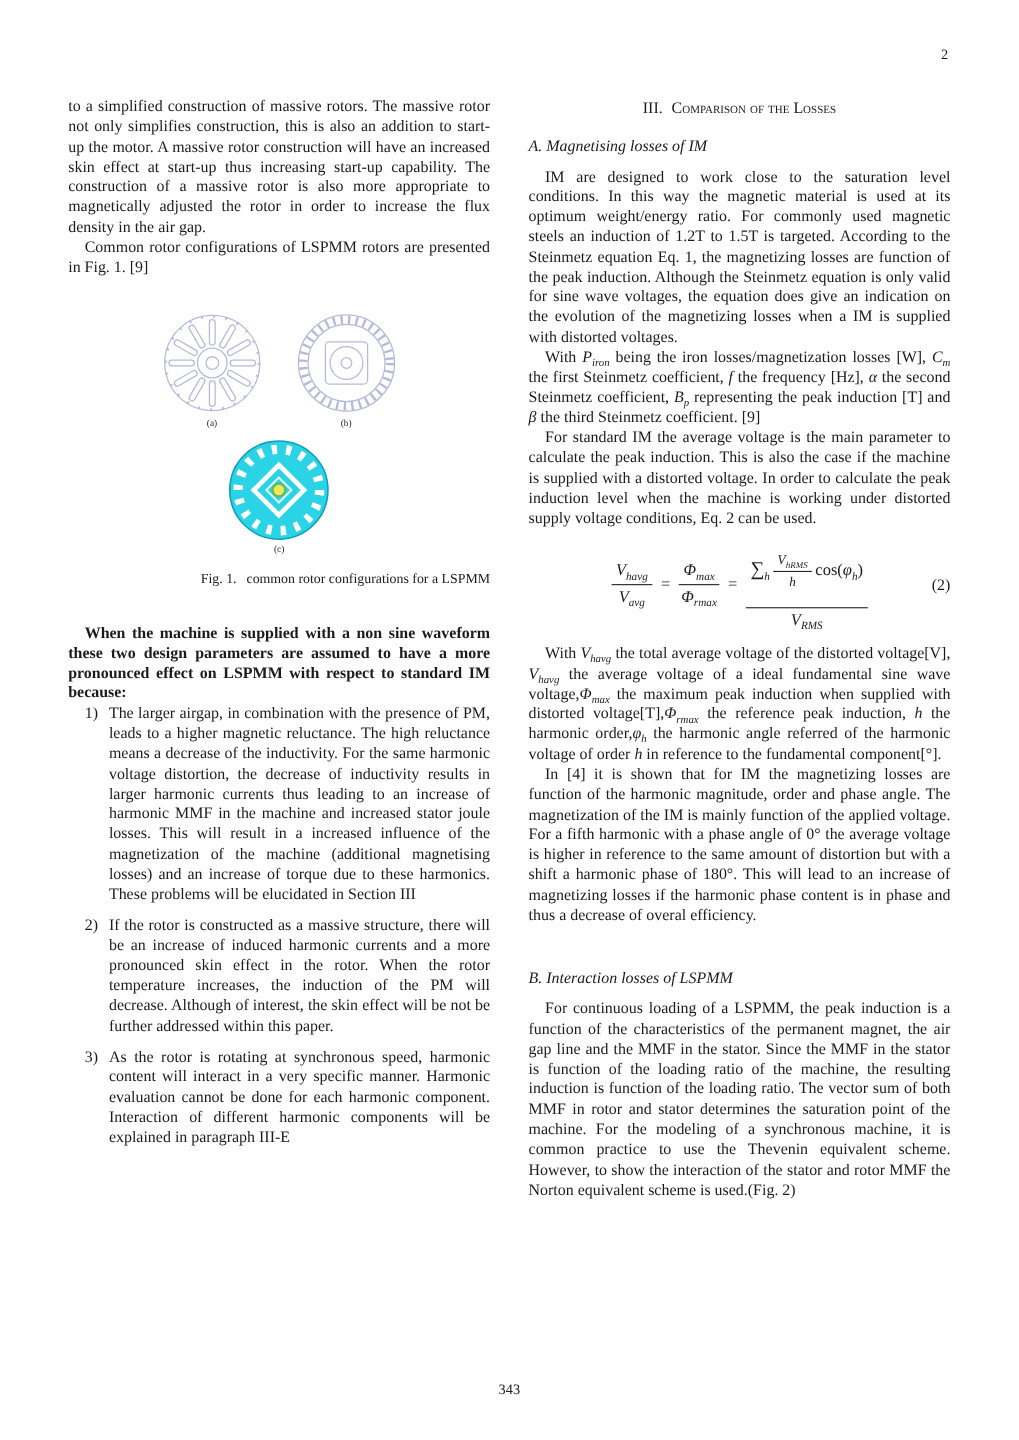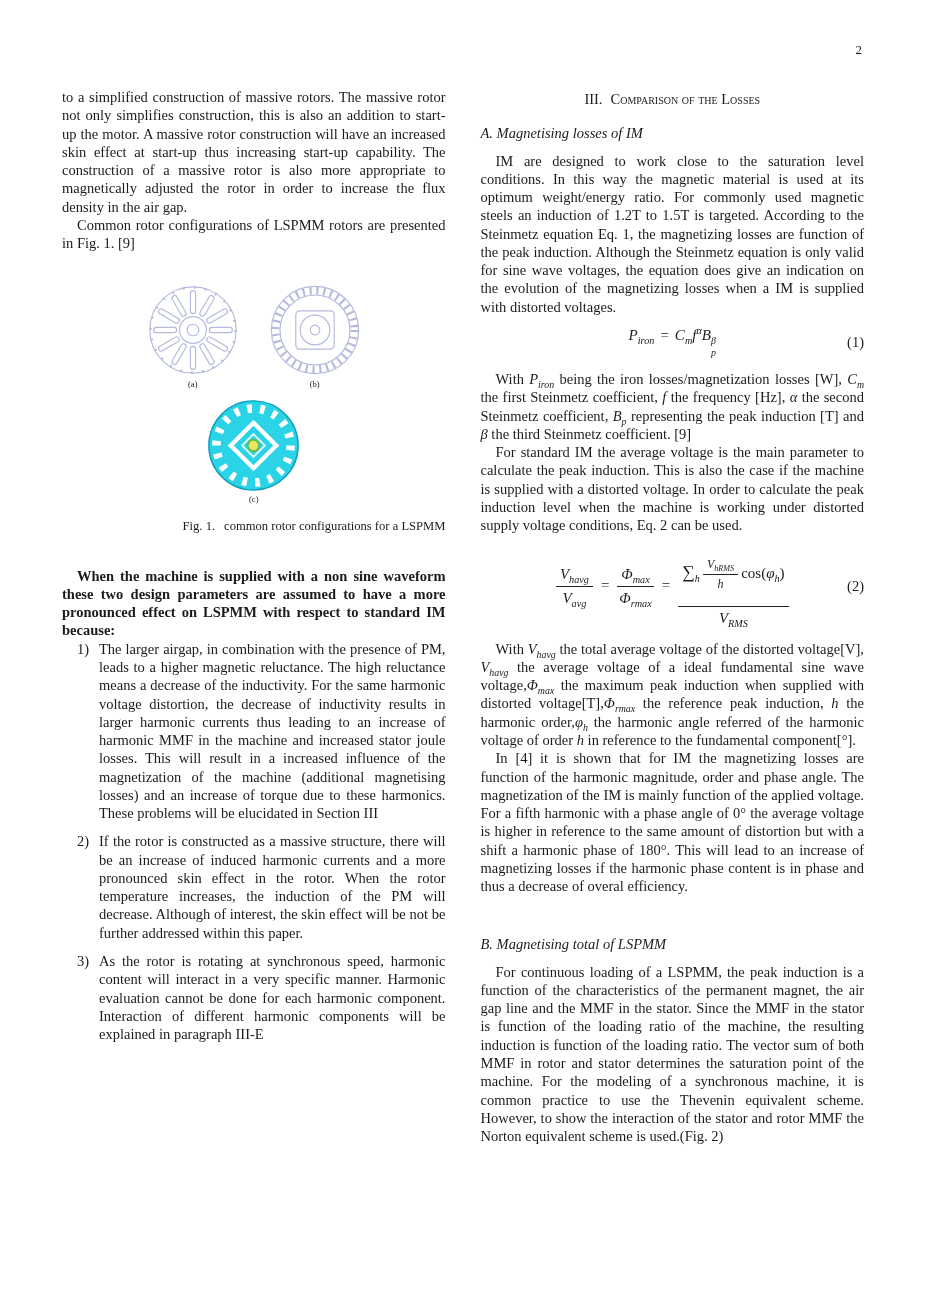--- a/index.html
+++ b/index.html
@@ -163,44 +163,37 @@
     <div class="col">
 
       <h2 class="section-heading">
         <span>III.</span><span class="sc">Comparison of the Losses</span>
       </h2>
 
       <h3 class="subsection">A. Magnetising losses of IM</h3>
 
       <p class="para indent mb6">IM are designed to work close to the saturation level conditions. In this way the magnetic material is used at its optimum weight/energy ratio. For commonly used magnetic steels an induction of 1.2T to 1.5T is targeted. According to the Steinmetz equation Eq. 1, the magnetizing losses are function of the peak induction. Although the Steinmetz equation is only valid for sine wave voltages, the equation does give an indication on the evolution of the magnetizing losses when a IM is supplied with distorted voltages.</p>
 
-      <div class="equation">
-        <span class="eq-pad"></span>
-        <span class="eq-body"><i>P</i><sub>iron</sub><span class="rel">=</span><i>C</i><sub>m</sub><i>f</i><sup>α</sup><i>B</i><span class="stack">
-              <span>β</span>
-              <span>p</span>
-            </span></span>
-        <span class="eq-number">(1)</span>
-      </div>
 
       <p class="para indent mb14"><span>With </span><span class="seg-i">P</span><sub class="seg-sub">iron</sub><span> being the iron losses/magnetization losses [W], </span><span class="seg-i">C</span><sub class="seg-sub">m</sub><span> the first Steinmetz coefficient, </span><span class="seg-i">f</span><span> the frequency [Hz], </span><span class="seg-i">α</span><span> the second Steinmetz coefficient, </span><span class="seg-i">B</span><sub class="seg-sub">p</sub><span> representing the peak induction [T] and </span><span class="seg-i">β</span><span> the third Steinmetz coefficient. [9]</span></p>
 
       <p class="para indent mb6">For standard IM the average voltage is the main parameter to calculate the peak induction. This is also the case if the machine is supplied with a distorted voltage. In order to calculate the peak induction level when the machine is working under distorted supply voltage conditions, Eq. 2 can be used.</p>
 
       <div class="equation">
         <span class="eq-pad"></span>
         <span class="eq-body"><span class="frac"><span class="num"><i>V</i><sub>havg</sub></span><span class="den"><i>V</i><sub>avg</sub></span></span><span class="rel">=</span><span class="frac"><span class="num"><i>Φ</i><sub>max</sub></span><span class="den"><i>Φ</i><sub>rmax</sub></span></span><span class="rel">=</span><span class="frac"><span class="num"><span class="sum">∑</span><sub>h</sub><span class="frac inner"><span class="num"><i>V</i><sub>hRMS</sub></span><span class="den"><i>h</i></span></span><span class="fn">cos(</span><i>φ</i><sub>h</sub><span class="fn">)</span></span><span class="den"><i>V</i><sub>RMS</sub></span></span></span>
         <span class="eq-number">(2)</span>
       </div>
 
       <p class="para indent mb14"><span>With </span><span class="seg-i">V</span><sub class="seg-sub">havg</sub><span> the total average voltage of the distorted voltage[V], </span><span class="seg-i">V</span><sub class="seg-sub">havg</sub><span> the average voltage of a ideal fundamental sine wave voltage,</span><span class="seg-i">Φ</span><sub class="seg-sub">max</sub><span> the maximum peak induction when supplied with distorted voltage[T],</span><span class="seg-i">Φ</span><sub class="seg-sub">rmax</sub><span> the reference peak induction, </span><span class="seg-i">h</span><span> the harmonic order,</span><span class="seg-i">φ</span><sub class="seg-sub">h</sub><span> the harmonic angle referred of the harmonic voltage of order </span><span class="seg-i">h</span><span> in reference to the fundamental component[°].</span></p>
 
       <p class="para indent">In [4] it is shown that for IM the magnetizing losses are function of the harmonic magnitude, order and phase angle. The magnetization of the IM is mainly function of the applied voltage. For a fifth harmonic with a phase angle of 0° the average voltage is higher in reference to the same amount of distortion but with a shift a harmonic phase of 180°. This will lead to an increase of magnetizing losses if the harmonic phase content is in phase and thus a decrease of overal efficiency.</p>
 
-      <h3 class="subsection subsection-b">B. Magnetising total of LSPMM</h3>
+      <h3 class="subsection subsection-b">B. Interaction losses of LSPMM</h3>
 
       <p class="para indent">For continuous loading of a LSPMM, the peak induction is a function of the characteristics of the permanent magnet, the air gap line and the MMF in the stator. Since the MMF in the stator is function of the loading ratio of the machine, the resulting induction is function of the loading ratio. The vector sum of both MMF in rotor and stator determines the saturation point of the machine. For the modeling of a synchronous machine, it is common practice to use the Thevenin equivalent scheme. However, to show the interaction of the stator and rotor MMF the Norton equivalent scheme is used.(Fig. 2)</p>
 
     </div>
   </div>
 
+  <div class="page-num-bottom">343</div>
 
 </div>
 
 </body></html>

